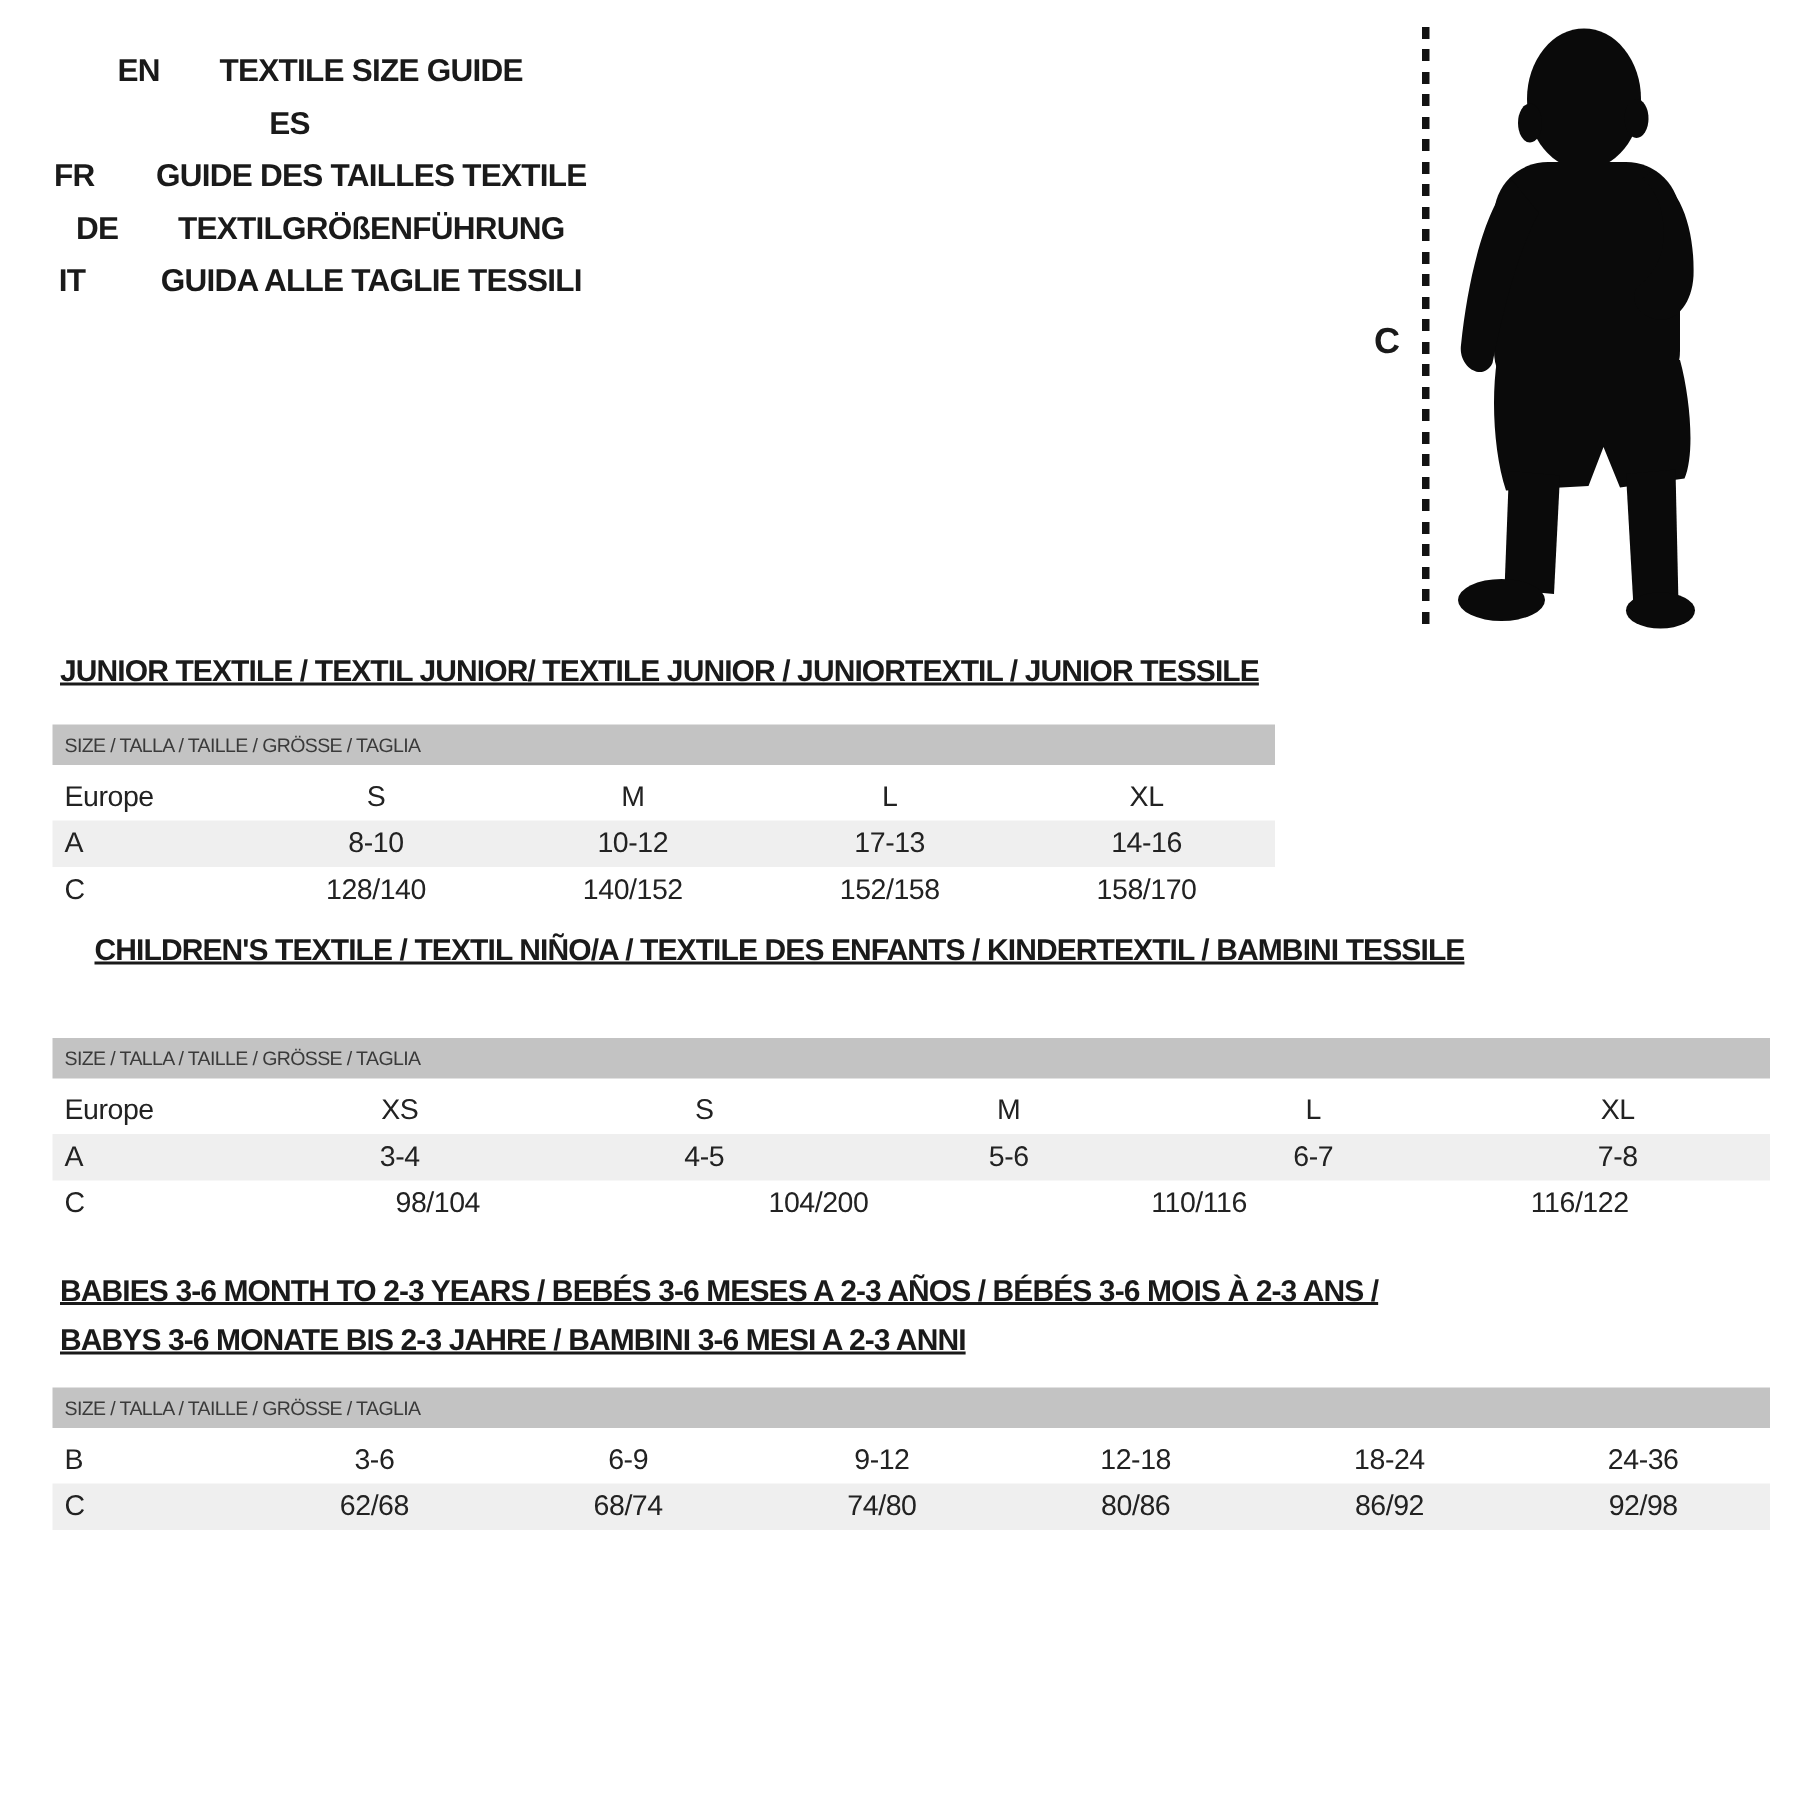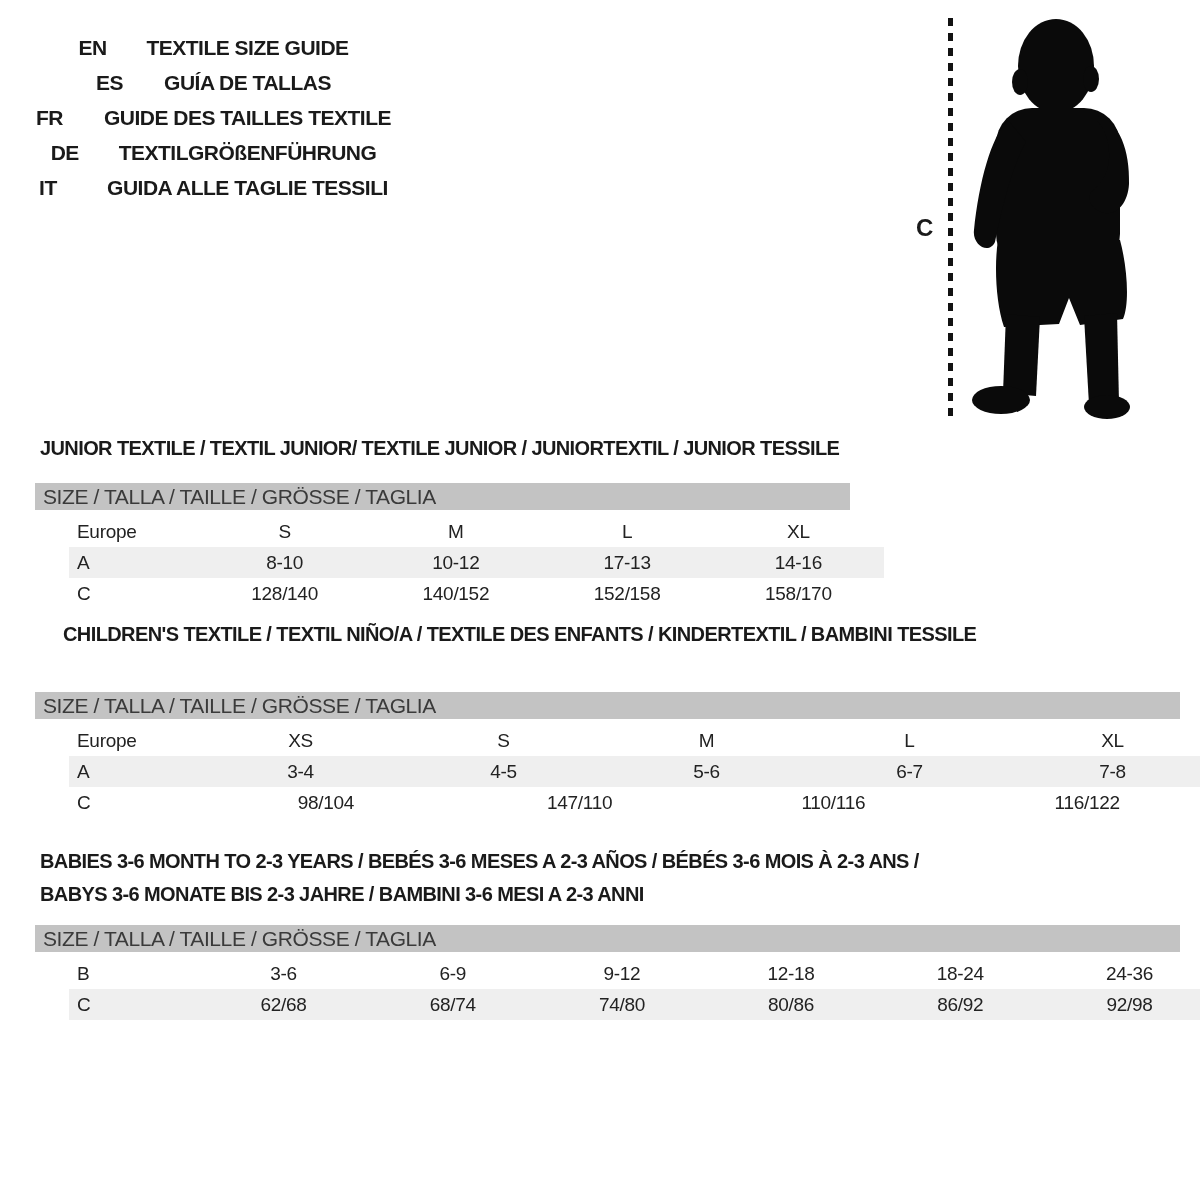--- a/index.html
+++ b/index.html
@@ -12,24 +12,24 @@
   .lang-code{width:68px;font-weight:bold;font-size:21px;letter-spacing:-0.5px;}
   .lang-title{font-weight:bold;font-size:21px;letter-spacing:-0.5px;}
 
   
   .measure-line{position:absolute;left:948px;top:18px;width:5px;height:398px;
     background:repeating-linear-gradient(to bottom,#121212 0 8px,transparent 8px 15px);}
   .measure-label{position:absolute;left:916px;top:214px;font-weight:bold;font-size:24px;}
   .silhouette{position:absolute;left:966px;top:16px;width:172px;height:404px;}
 
   
-  .sec-title{position:absolute;left:40px;font-weight:bold;font-size:20px;letter-spacing:-0.6px;white-space:nowrap;}
+  .sec-title{position:absolute;left:40px;font-weight:bold;font-size:20px;letter-spacing:-0.6px;white-space:nowrap;text-decoration:underline;}
   .size-bar{position:absolute;left:35px;height:27px;line-height:27px;background:#c3c3c3;
-    color:#3a3a3a;font-size:21px;letter-spacing:-0.4px;padding-left:8px;box-sizing:border-box;}
-  .tbl{position:absolute;left:35px;margin-left:34px;}
+    color:#3a3a3a;font-size:13px;letter-spacing:-0.4px;padding-left:8px;box-sizing:border-box;}
+  .tbl{position:absolute;left:35px;}
   .trow{display:flex;height:31px;line-height:31px;font-size:19px;letter-spacing:-0.3px;color:#222;}
   .trow.shaded{background:#efefef;}
   .row-label{width:130px;padding-left:8px;box-sizing:border-box;text-align:left;}
   .cell{flex:1;text-align:center;}
 
   
   .legend{position:absolute;left:40px;top:1066px;}
   .legend-line{height:35px;line-height:35px;font-weight:bold;font-size:19px;letter-spacing:-0.4px;white-space:nowrap;}
 </style>
 </head>
@@ -37,21 +37,20 @@
 
 <div id="page">
 
   <div class="lang-list">
     <div class="lang-row">
       <span class="lang-code">EN</span>
       <span class="lang-title">TEXTILE SIZE GUIDE</span>
     </div>
     <div class="lang-row">
       <span class="lang-code">ES</span>
-      <span class="lang-title">GUÍA DE TALLAS</span>
     </div>
     <div class="lang-row">
       <span class="lang-code">FR</span>
       <span class="lang-title">GUIDE DES TAILLES TEXTILE</span>
     </div>
     <div class="lang-row">
       <span class="lang-code">DE</span>
       <span class="lang-title">TEXTILGRÖßENFÜHRUNG</span>
     </div>
     <div class="lang-row">
@@ -117,21 +116,21 @@
       <div class="row-label">A</div>
       <div class="cell">3-4</div>
       <div class="cell">4-5</div>
       <div class="cell">5-6</div>
       <div class="cell">6-7</div>
       <div class="cell">7-8</div>
     </div>
     <div class="trow">
       <div class="row-label">C</div>
       <div class="cell">98/104</div>
-      <div class="cell">147/110</div>
+      <div class="cell">104/200</div>
       <div class="cell">110/116</div>
       <div class="cell">116/122</div>
     </div>
   </div>
 
   <div class="sec-title" style="top:850px;text-align:right;">BABIES 3-6 MONTH TO 2-3 YEARS / BEBÉS 3-6 MESES A 2-3 AÑOS / BÉBÉS 3-6 MOIS À 2-3 ANS /</div>
   <div class="sec-title" style="top:883px;">BABYS 3-6 MONATE BIS 2-3 JAHRE / BAMBINI 3-6 MESI A 2-3 ANNI</div>
   <div class="size-bar" style="top:925px;width:1145px;">SIZE / TALLA / TAILLE / GRÖSSE / TAGLIA</div>
   <div class="tbl" style="top:958px;width:1145px;">
     <div class="trow">

